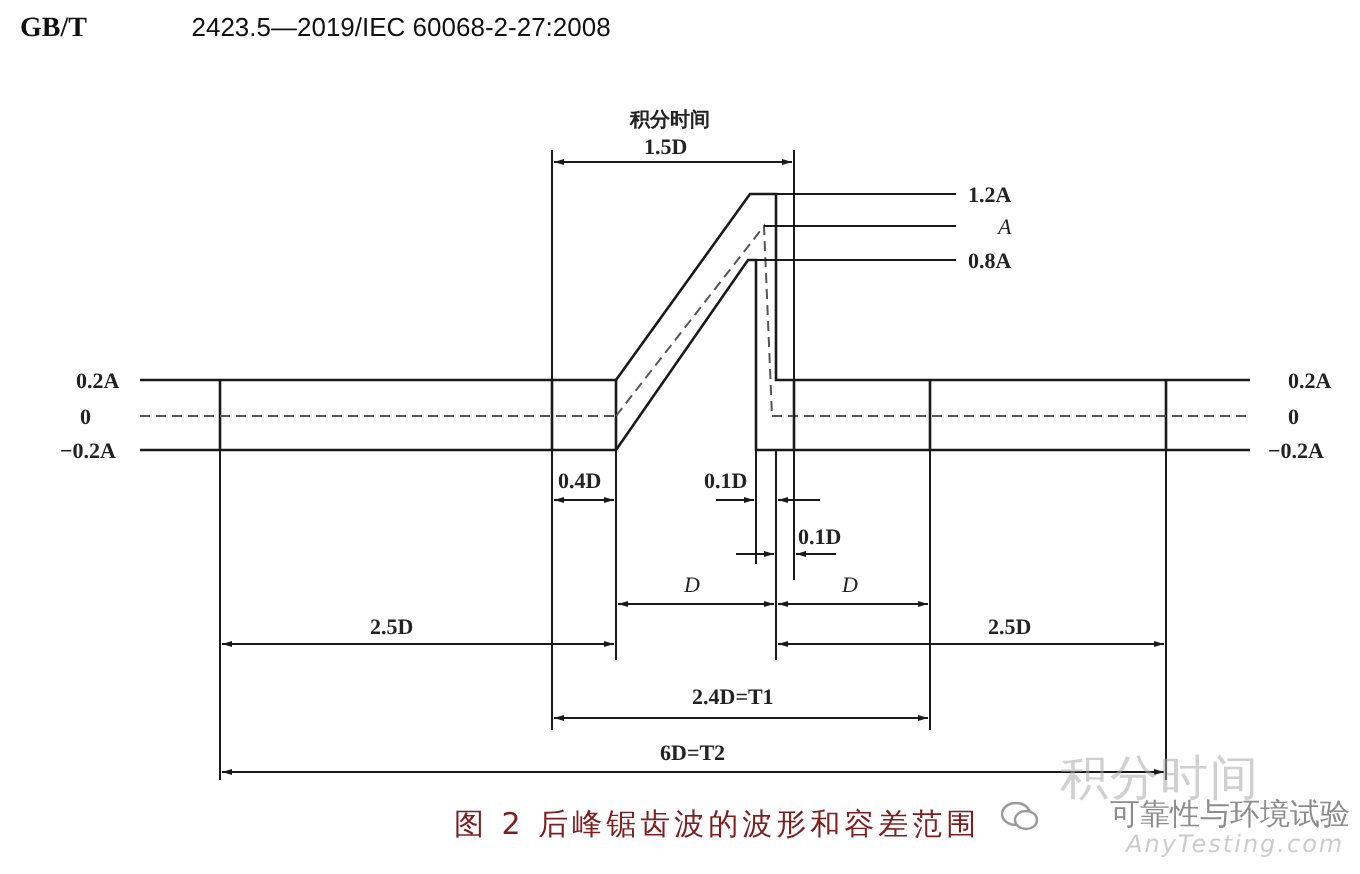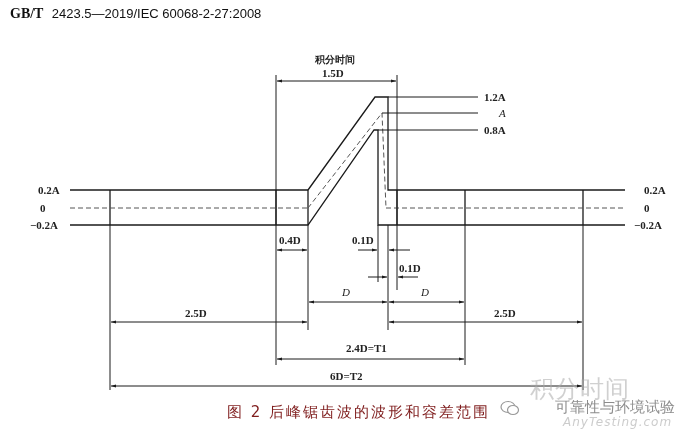--- a/index.html
+++ b/index.html
@@ -1,19 +1,19 @@
 <!DOCTYPE html>
 <html><head>
 <meta charset="utf-8">
 <style>
   html, body { margin: 0; padding: 0; background: #ffffff; }
   body { width: 680px; height: 437px; position: relative; overflow: hidden; font-family: "DejaVu Serif", serif; }
   .header { position: absolute; left: 10px; top: 6px; font-size: 13px; color: #111; white-space: nowrap; }
   .header .std { font-family: "Liberation Serif", serif; font-weight: bold; font-size: 14px; }
-  .header .num { font-family: "Liberation Sans", sans-serif; font-size: 13px; }
+  .header .num { font-family: "Liberation Sans", sans-serif; font-size: 13px; margin-left: 44px; }
   svg { position: absolute; left: 0; top: 0; }
   .lbl { font-family: "Liberation Serif", serif; font-size: 11px; fill: #222; }
   .lblb { font-family: "Liberation Serif", serif; font-size: 11px; font-weight: bold; fill: #222; }
   .cn { font-family: "DejaVu Sans", sans-serif; font-size: 10px; font-weight: bold; fill: #222; }
   .caption { position: absolute; left: 227px; top: 403px; font-family: "DejaVu Sans", sans-serif; font-size: 15px; letter-spacing: 2px; color: #7f1d1d; }
   .wm1 { position: absolute; left: 530px; top: 373px; font-family: "DejaVu Sans", sans-serif; font-size: 24px; color: rgba(170,170,170,0.55); letter-spacing: 1px; }
   .wm2 { position: absolute; left: 555px; top: 398px; font-family: "DejaVu Sans", sans-serif; font-size: 15px; color: rgba(120,120,120,0.85); }
   .wm3 { position: absolute; left: 563px; top: 415px; font-family: "DejaVu Sans", sans-serif; font-style: italic; font-size: 12px; color: rgba(170,170,170,0.6); letter-spacing: 1px; }
   .wm-icon { position: absolute; left: 500px; top: 400px; width: 20px; height: 16px; }
 </style>

